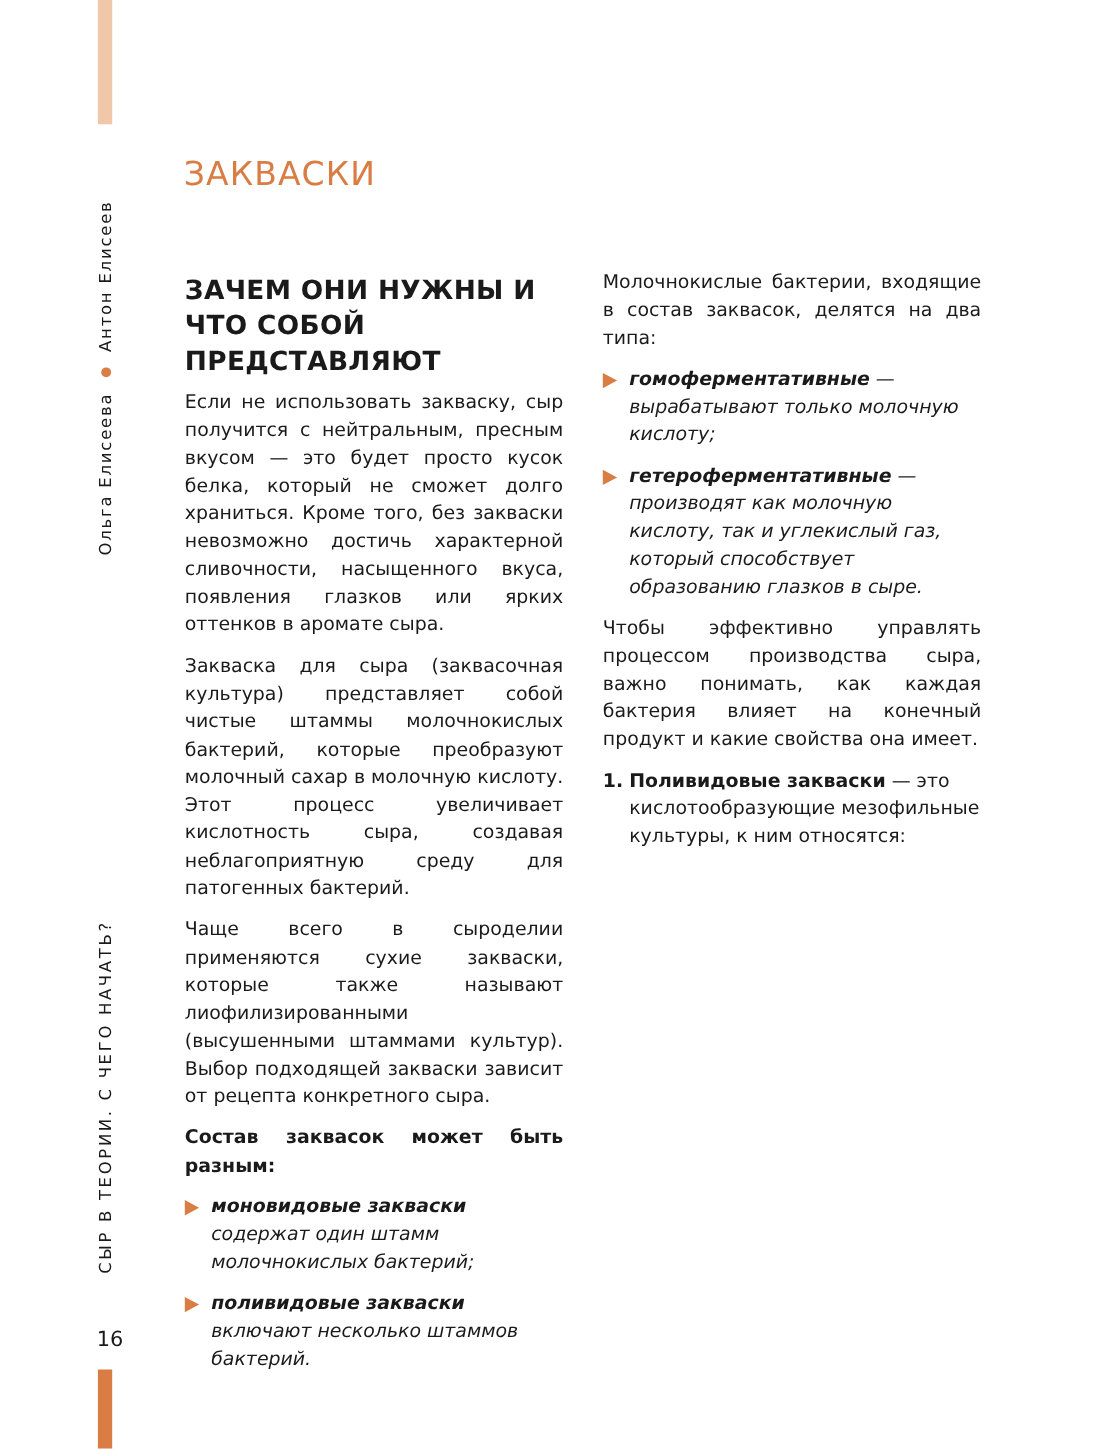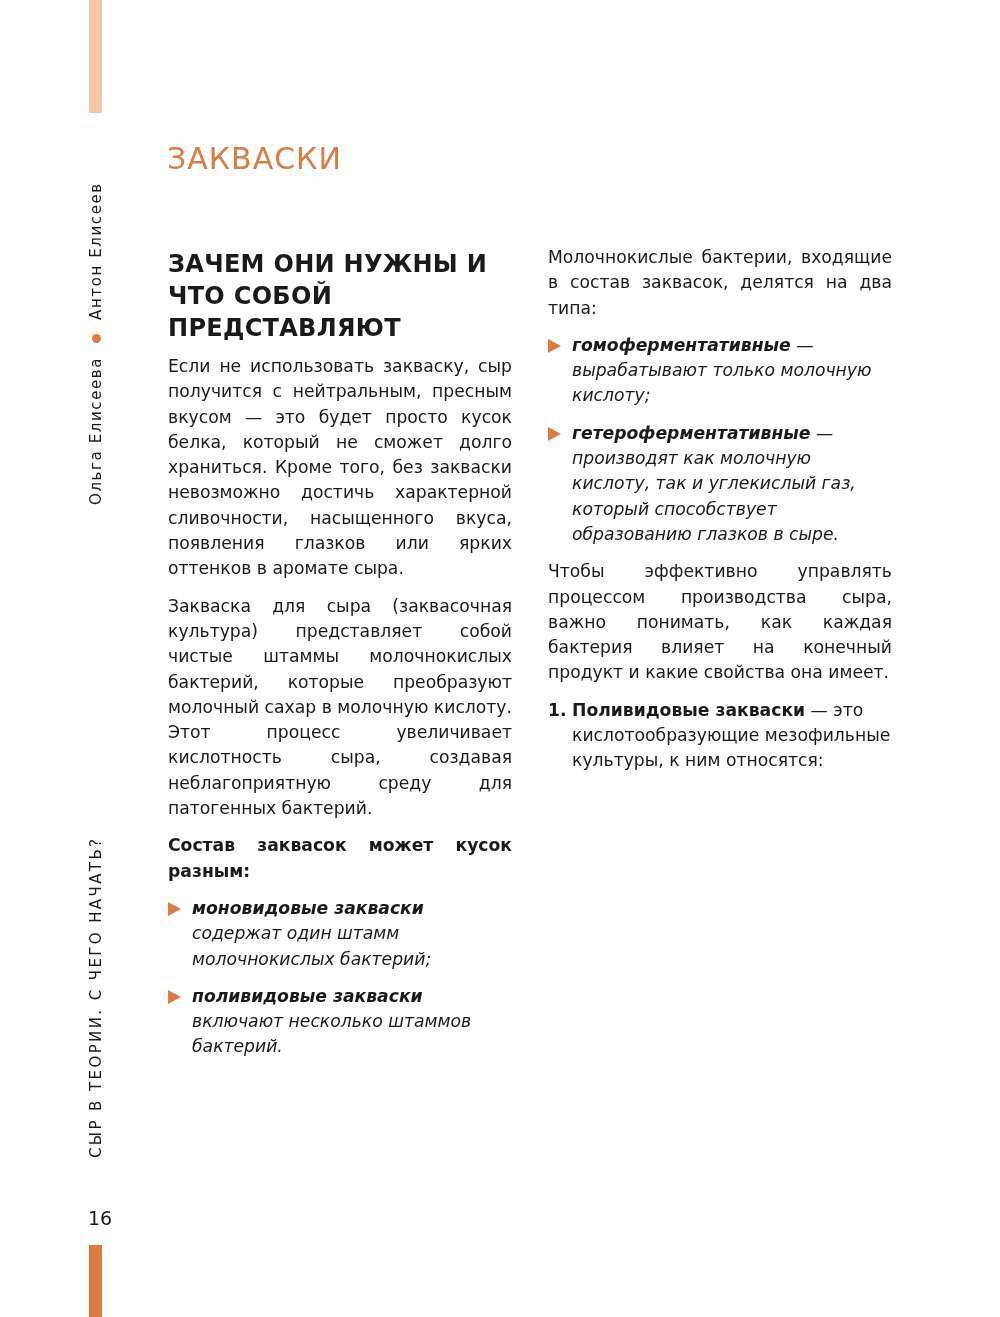--- a/index.html
+++ b/index.html
@@ -57,21 +57,22 @@
 
 <div class="page-number">16</div>
 <div class="bar-bottom"></div>
 
 <h1 class="title">ЗАКВАСКИ</h1>
 
 <div class="col col-left">
   <h2 class="subheading">ЗАЧЕМ ОНИ НУЖНЫ И ЧТО СОБОЙ ПРЕДСТАВЛЯЮТ</h2>
   <p>Если не использовать закваску, сыр получится с нейтральным, пресным вкусом — это будет просто кусок белка, который не сможет долго храниться. Кроме того, без закваски невозможно достичь характерной сливочности, насыщенного вкуса, появления глазков или ярких оттенков в аромате сыра.</p>
   <p>Закваска для сыра (заквасочная культура) представляет собой чистые штаммы молочнокислых бактерий, которые преобразуют молочный сахар в молочную кислоту. Этот процесс увеличивает кислотность сыра, создавая неблагоприятную среду для патогенных бактерий.</p>
-  <p class="lead">Состав заквасок может кусок разным:</p>
+  <p>Чаще всего в сыроделии применяются сухие закваски, которые также называют лиофилизированными (высушенными штаммами культур). Выбор подходящей закваски зависит от рецепта конкретного сыра.</p>
+  <p class="lead">Состав заквасок может быть разным:</p>
   <ul class="list">
     <li>
       <span class="tri"></span>
       <b>моновидовые закваски</b><span> содержат один штамм молочнокислых бактерий;</span>
     </li>
     <li>
       <span class="tri"></span>
       <b>поливидовые закваски</b><span> включают несколько штаммов бактерий.</span>
     </li>
   </ul>

